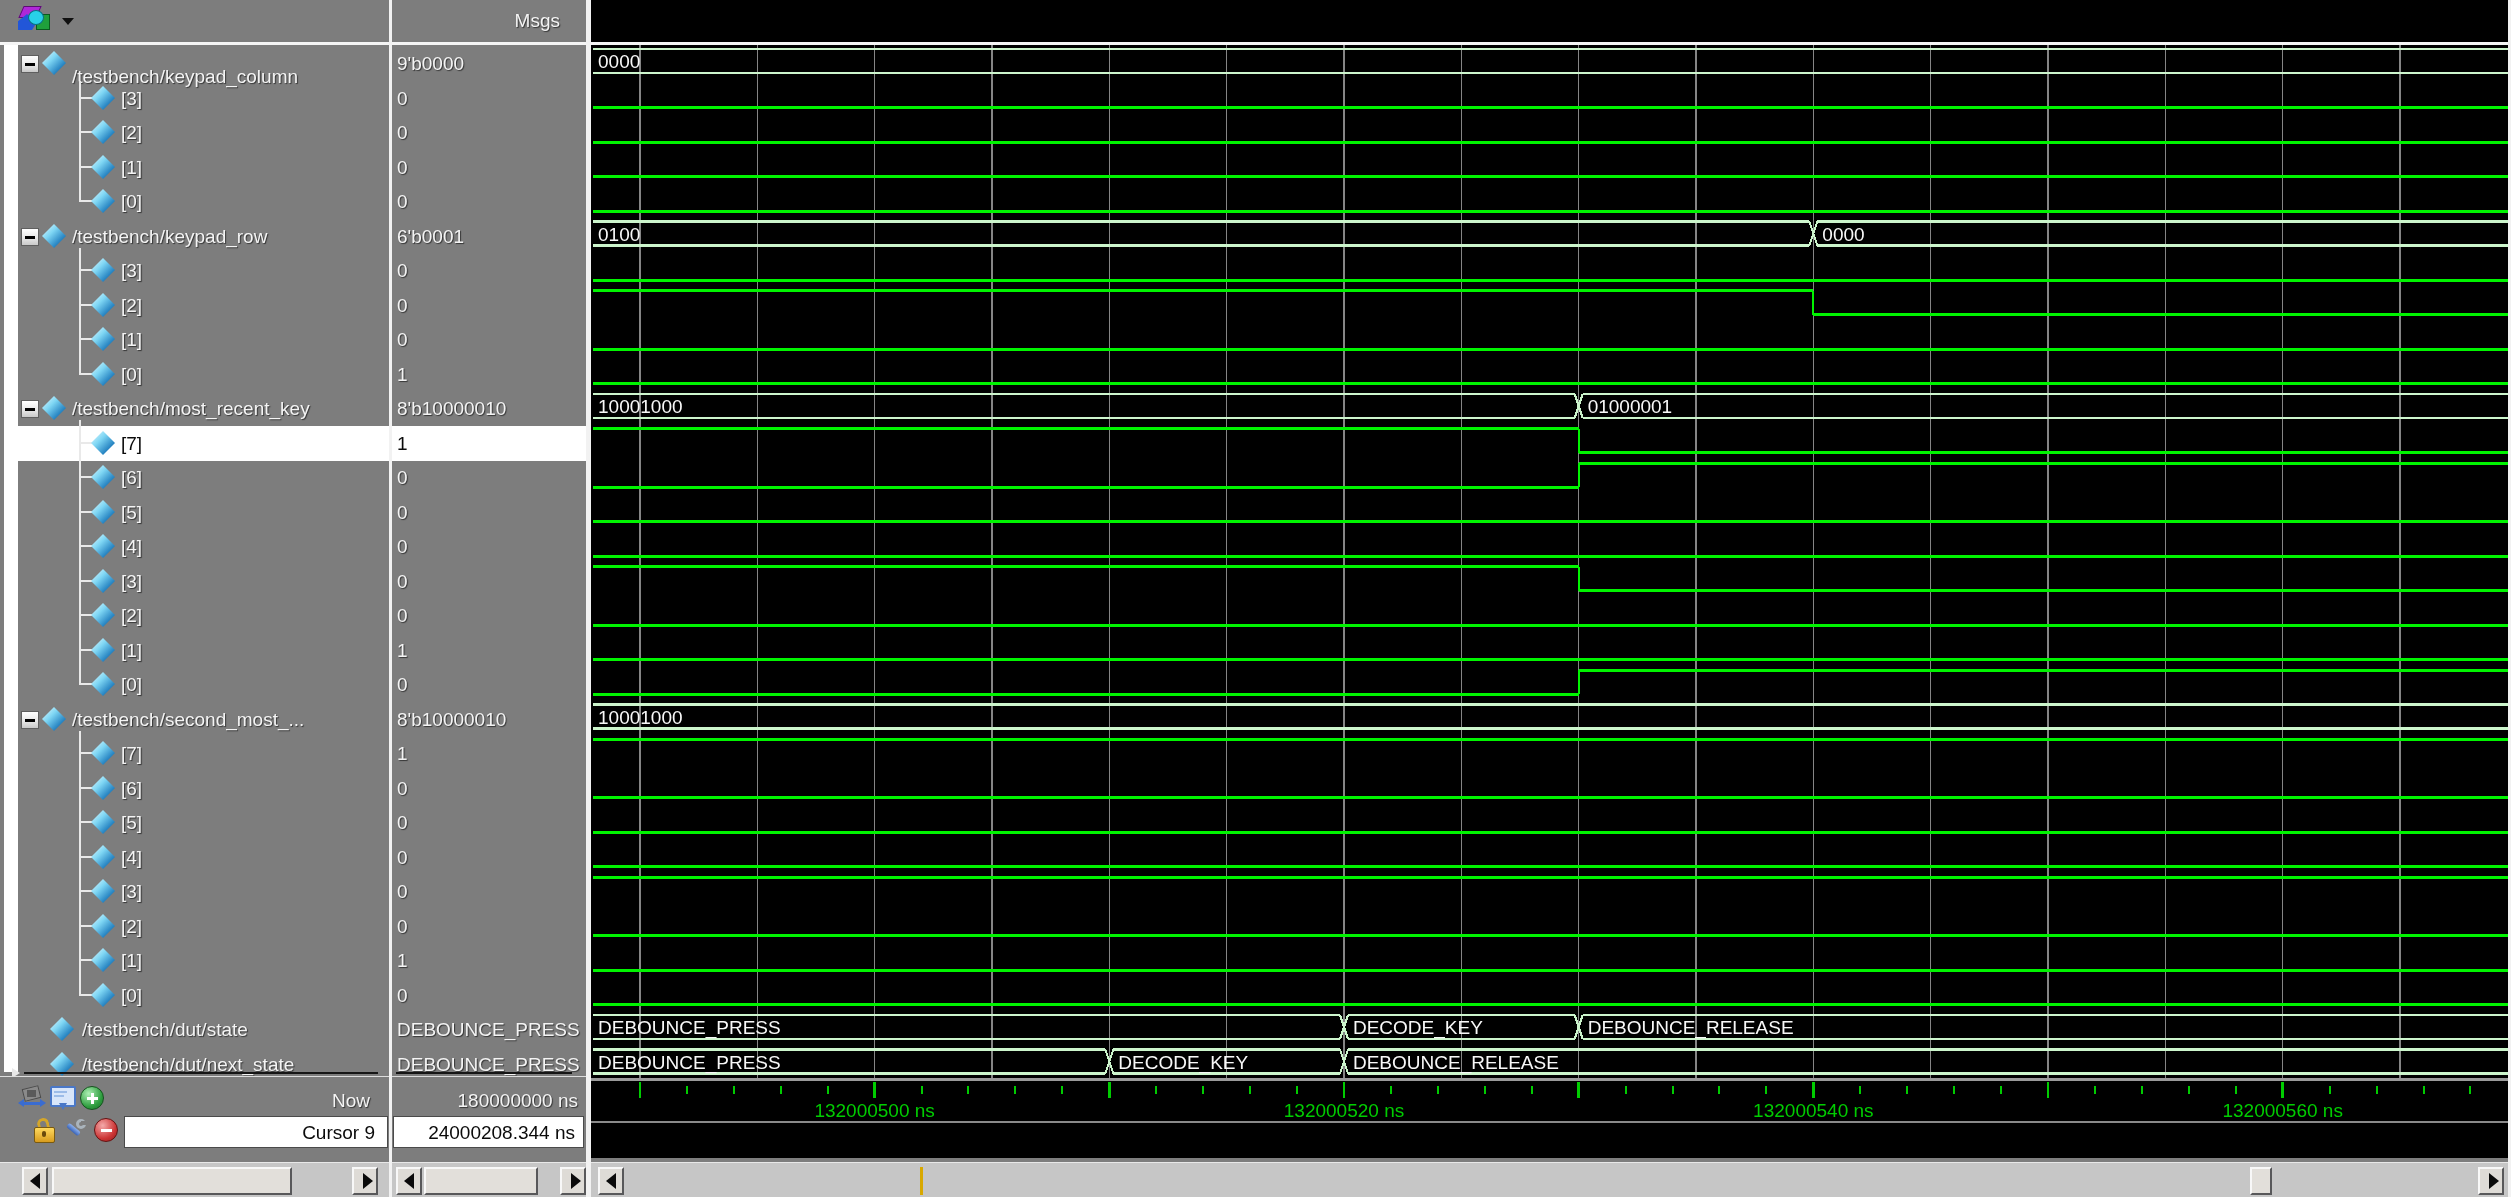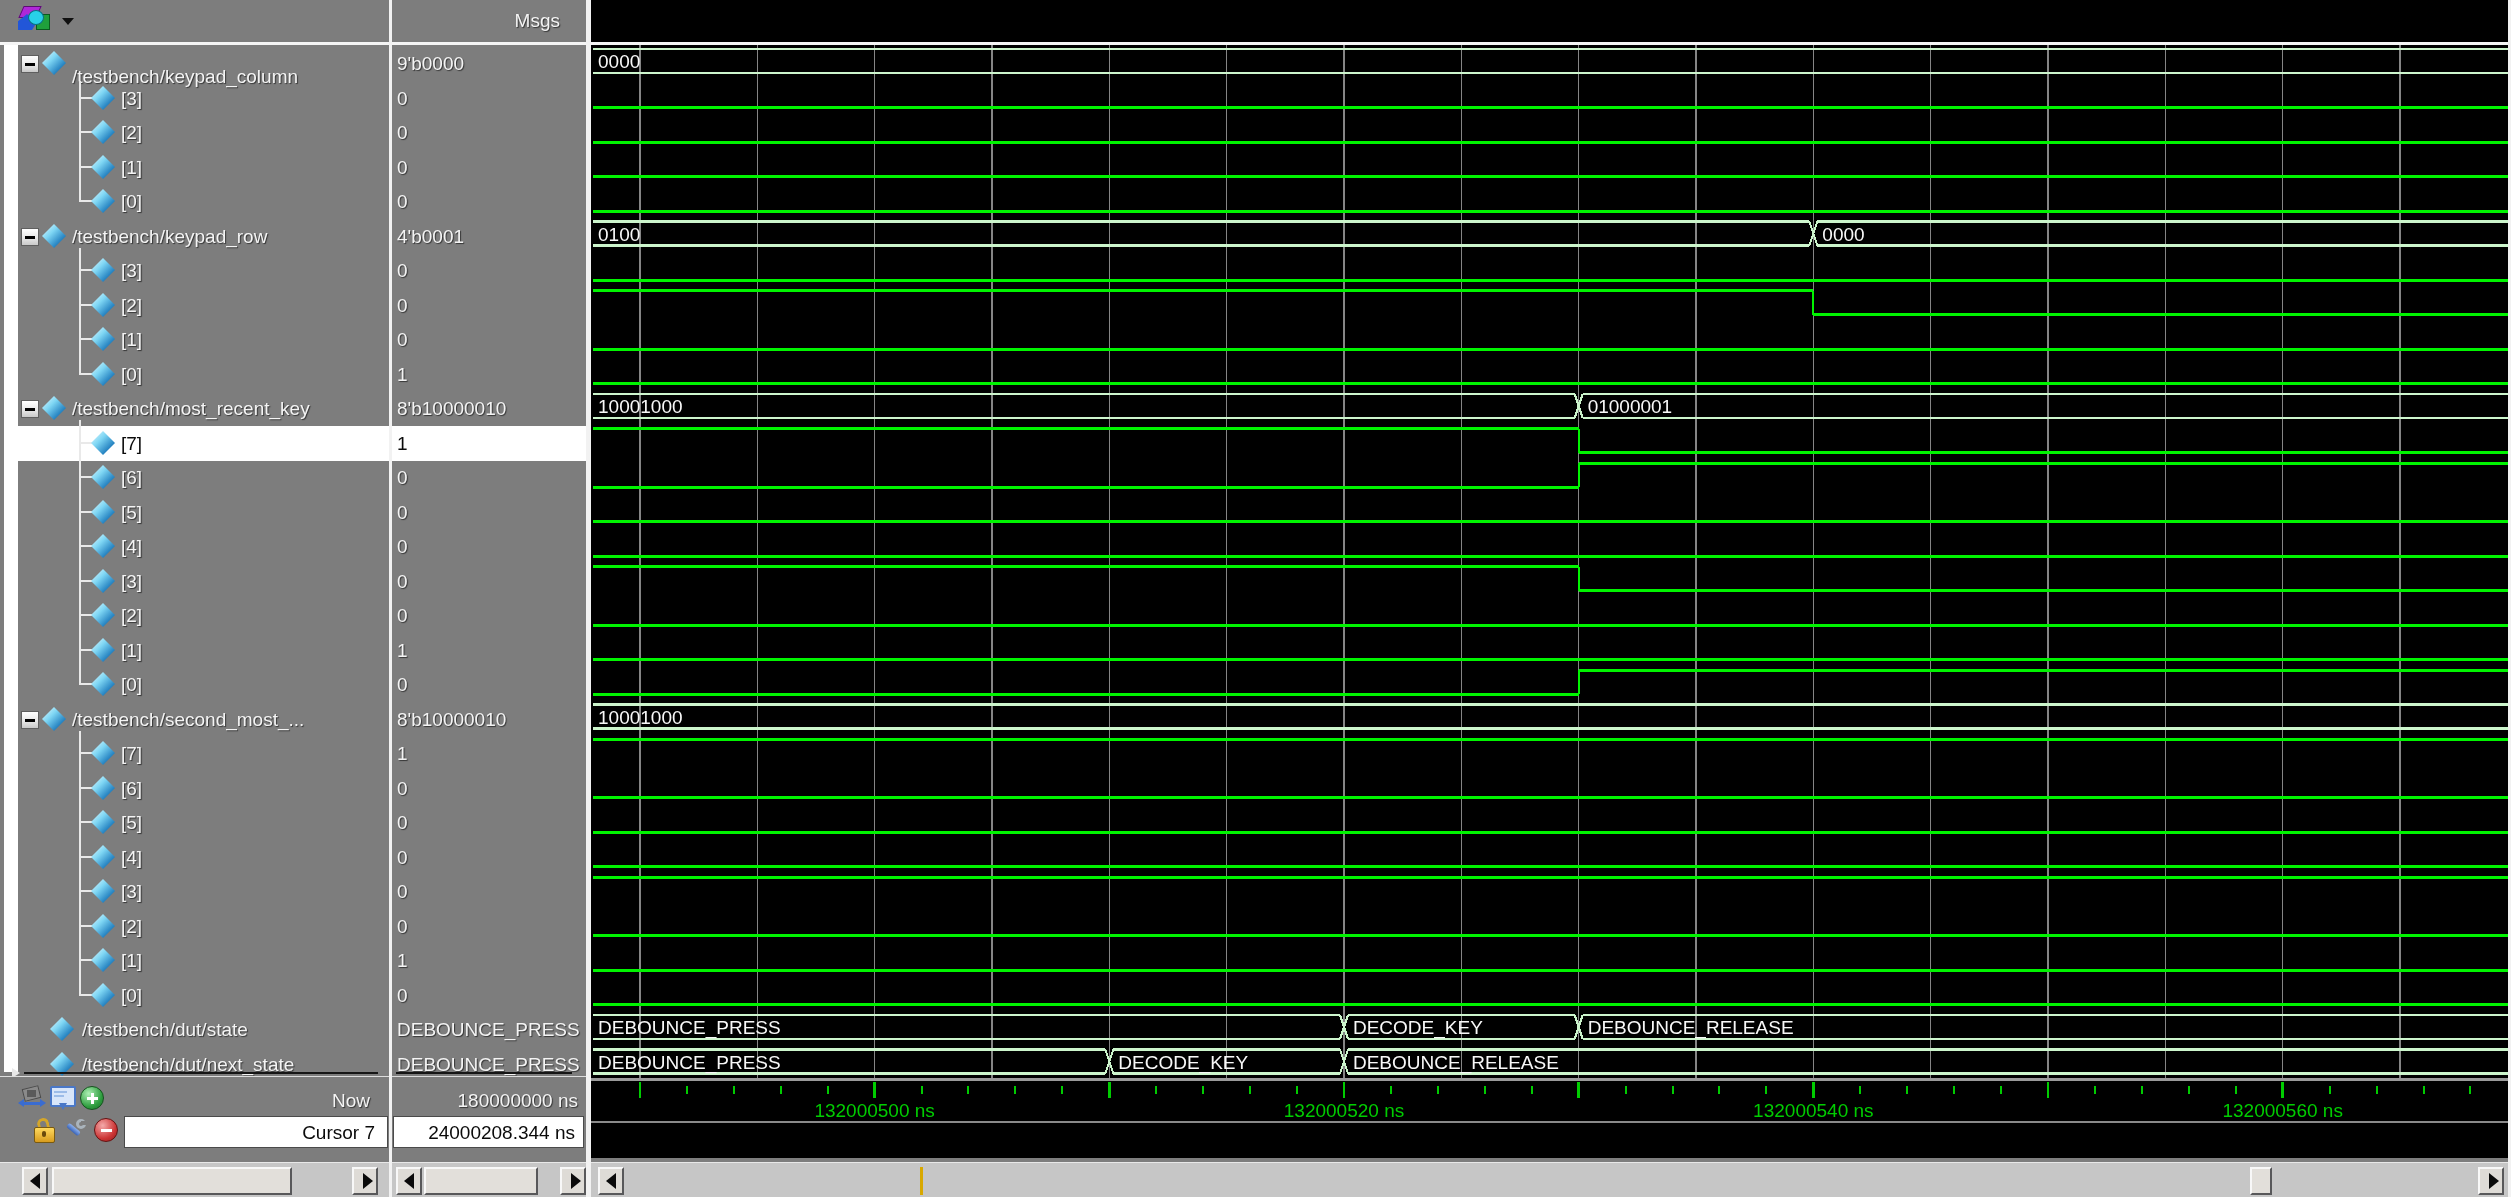--- a/index.html
+++ b/index.html
@@ -91,21 +91,21 @@
         <div class="diamond" style="position: absolute; left: 91px; top: 5px;"></div>
         <div class="wtext" style="position: absolute; left: 121px; top: 7px;">[0]</div>
         <div class="wtext" style="position: absolute; left: 397px; top: 7px;">0</div>
       </div>
       <div style="position: absolute; left: 0px; top: 219px; width: 591px; height: 35px;">
         <div class="expander" style="position: absolute; left: 21px; top: 9px;"></div>
         <div class="minus" style="position: absolute; left: 25px; top: 17px; width: 10px; height: 3px;"></div>
         <div class="diamond" style="position: absolute; left: 42px; top: 5px;"></div>
         <div class="treeline" style="position: absolute; left: 79px; top: 29px; width: 2px; height: 6px;"></div>
         <div class="wtext" style="position: absolute; left: 72px; top: 7px;">/testbench/keypad_row</div>
-        <div class="wtext" style="position: absolute; left: 397px; top: 7px;">4'b0001</div>
+        <div class="wtext" style="position: absolute; left: 397px; top: 7px;">6'b0001</div>
       </div>
       <div style="position: absolute; left: 0px; top: 253px; width: 591px; height: 35px;">
         <div class="treeline" style="position: absolute; left: 79px; top: 0px; width: 2px; height: 17px;"></div>
         <div class="treeline" style="position: absolute; left: 79px; top: 16px; width: 13px; height: 2px;"></div>
         <div class="treeline" style="position: absolute; left: 79px; top: 17px; width: 2px; height: 18px;"></div>
         <div class="diamond" style="position: absolute; left: 91px; top: 5px;"></div>
         <div class="wtext" style="position: absolute; left: 121px; top: 7px;">[3]</div>
         <div class="wtext" style="position: absolute; left: 397px; top: 7px;">0</div>
       </div>
       <div style="position: absolute; left: 0px; top: 288px; width: 591px; height: 35px;">
@@ -322,21 +322,21 @@
   <div class="fico" style="left:64px;top:1118px;">
     <div class="abs" style="left:2px;top:9px;width:15px;height:5px;background:linear-gradient(180deg,#8cb0ec,#3a64b8);border-radius:2px;transform:rotate(40deg);"></div>
     <div class="abs" style="left:12px;top:1px;width:10px;height:10px;border:3px solid #aab4bc;border-radius:50%;box-sizing:border-box;"></div>
     <div class="abs" style="left:17px;top:3px;width:5px;height:4px;background:#7d7d7d;"></div>
   </div>
   <div class="circ" style="left:94px;top:1118px;background:radial-gradient(circle at 35% 30%,#f4aaaa,#cc3434 62%,#8e1c1c);border:1px solid #661212;box-sizing:border-box;">
     <div class="abs" style="left:6px;top:10px;width:11px;height:3px;background:#fff;"></div>
   </div>
 
   <div class="cell-white" style="left:124px;top:1116px;width:264px;height:32px;">
-    <div class="ktext" style="right:12px;top:5px;">Cursor 7</div>
+    <div class="ktext" style="right:12px;top:5px;">Cursor 9</div>
   </div>
   <div class="cell-white" style="left:393px;top:1116px;width:191px;height:32px;">
     <div class="ktext" style="right:8px;top:5px;">24000208.344 ns</div>
   </div>
 
   <svg id="wave-svg" class="abs" style="left:591px;top:0;" width="1917" height="1158" viewBox="0 0 1917 1158">
       <rect x="0" y="0" width="1917" height="1158" fill="#000000"></rect>
       <rect x="0" y="42" width="1917" height="3" fill="#f5f5f5"></rect>
       <g>
         <line x1="48.93627451323238" y1="45" x2="48.93627451323238" y2="1078" stroke="#858585" stroke-width="1.5" shape-rendering="crispEdges"></line>

